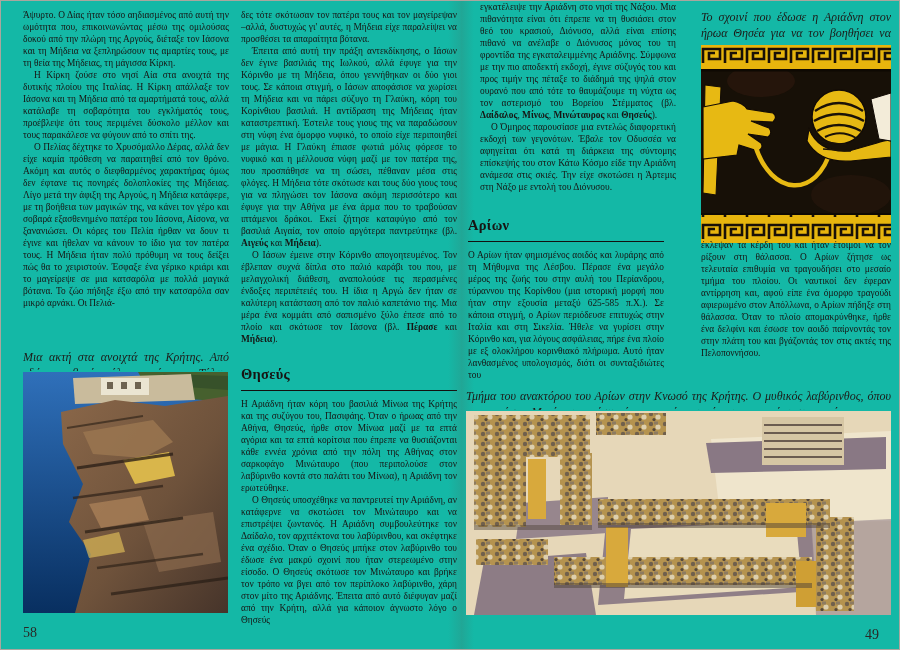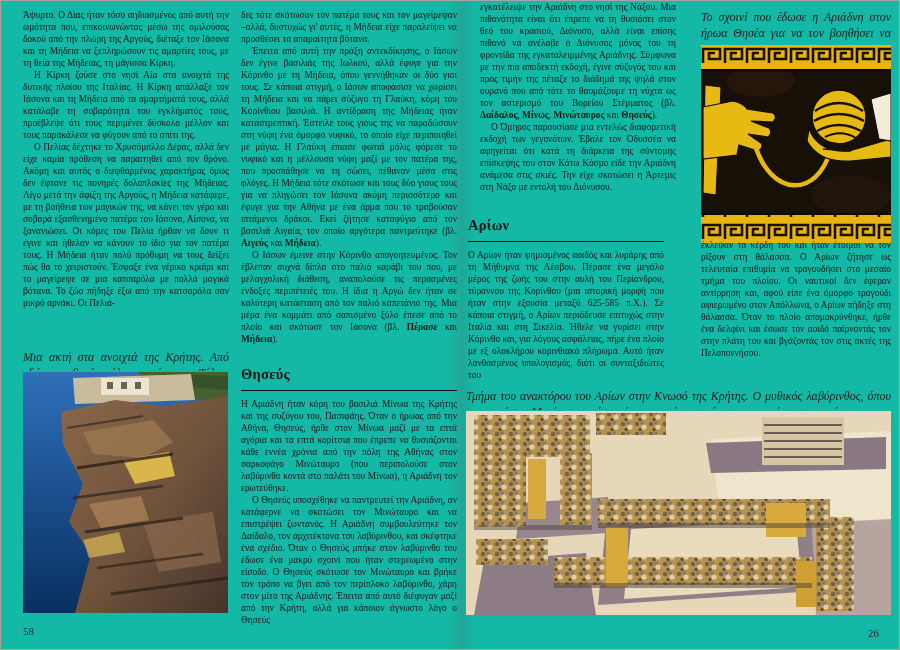--- a/index.html
+++ b/index.html
@@ -6,21 +6,21 @@
   .spread{position:relative;width:900px;height:650px;background:#14b8a6;border:1px solid #aaa69e;box-sizing:border-box;overflow:hidden;
           font-family:"Liberation Serif","DejaVu Serif",serif;color:#171513;}
   .gutter{position:absolute;left:447px;top:0;width:26px;height:650px;
           background:linear-gradient(90deg,rgba(0,0,0,0) 0%,rgba(90,85,75,.14) 45%,rgba(90,85,75,.18) 52%,rgba(0,0,0,0) 100%);}
   .seg{position:absolute;overflow:hidden;}
   .bp{margin:0;font-size:9.4px;line-height:12px;text-align:justify;}
   .ind{text-indent:11px;}
   .caption{font-style:italic;font-size:12px;line-height:1.34;color:#1d1b18;text-align:justify;}
   .headingbox{position:absolute;border-bottom:1.6px solid #121110;padding-bottom:7px;}
   .heading{margin:0;font-size:14.5px;font-weight:bold;letter-spacing:.3px;}
-  .pagenum{position:absolute;font-size:11px;color:#2a2825;}
+  .pagenum{position:absolute;font-size:14px;color:#2a2825;}
   .photo{position:absolute;display:block;}
   svg{display:block;}
 </style>
 </head>
 <body>
 
 <div class="spread">
 
   <div>
 
@@ -187,16 +187,16 @@
 
         <rect x="296" y="6" width="82" height="48" fill="#d6c6a4"></rect>
         <path d="M298,14 H376 M298,22 H376 M298,30 H376 M298,38 H376 M298,46 H376" stroke="#6b5c50" stroke-width="2"></path>
 
         <rect x="132" y="112" width="232" height="5" fill="#4e4238" opacity=".5"></rect>
         <rect x="88" y="172" width="258" height="5" fill="#4e4238" opacity=".5"></rect>
         <rect x="8" y="114" width="118" height="5" fill="#4e4238" opacity=".45"></rect>
       </svg>
     </div>
 
-    <div class="pagenum" style="left:848px;top:626px;width:30px;text-align:right;">26</div>
+    <div class="pagenum" style="left:848px;top:626px;width:30px;text-align:right;">49</div>
 
   </div>
 </div>
 
 </body></html>

